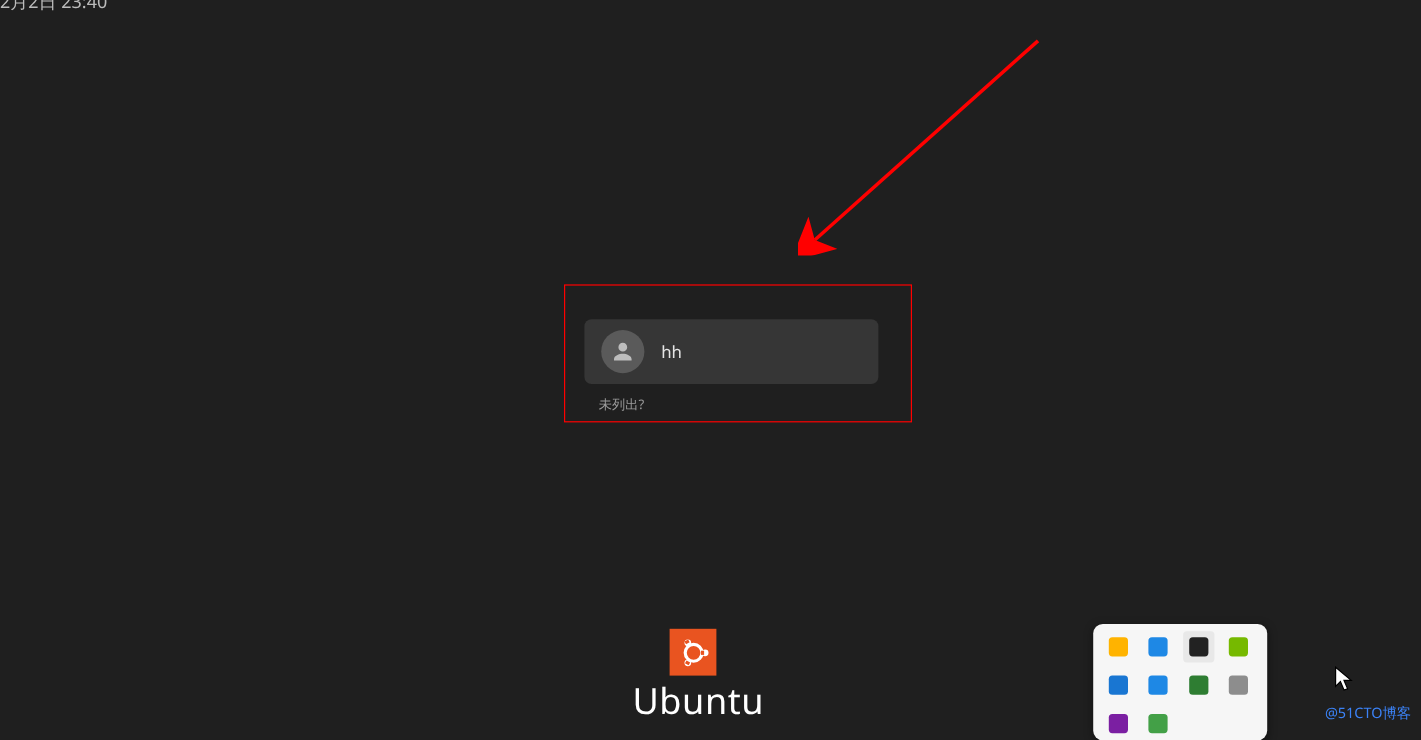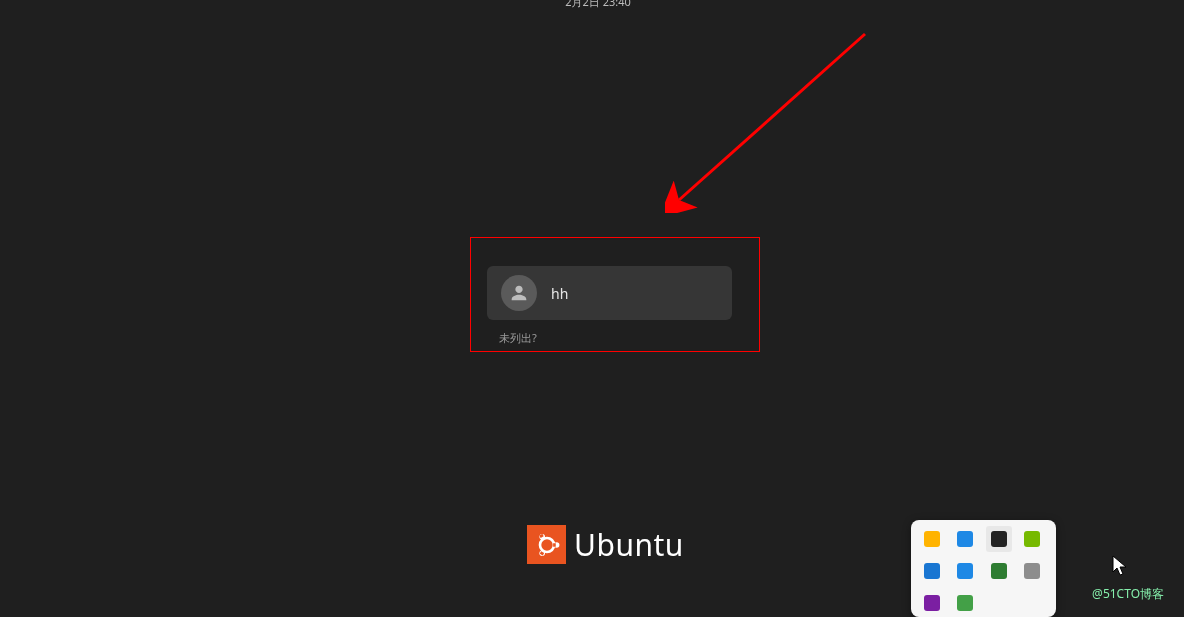--- a/index.html
+++ b/index.html
@@ -8,25 +8,24 @@
     height: 617px;
     overflow: hidden;
     background: #1f1f1f;
     font-family: "Noto Sans", "DejaVu Sans", Arial, sans-serif;
     color: #eee;
     position: relative;
   }
   .top-bar {
     position: absolute;
     top: 0;
-    left: 12px;
+    left: 0;
     right: 0;
     height: 16px;
-    text-align: center;
-    font-size: 11px;
+    font-size: 15px;
     color: #bbb;
     line-height: 4px;
   }
   
   .login-wrap {
     position: absolute;
     left: 470px;
     top: 237px;
     width: 290px;
     height: 115px;
@@ -63,20 +62,21 @@
     margin-left: 12px;
     cursor: pointer;
   }
   
   .brand {
     position: absolute;
     left: 527px;
     top: 524px;
     display: flex;
     align-items: center;
+    flex-direction: column;
   }
   .brand-logo {
     width: 39px;
     height: 39px;
     background: #e95420;
     display: flex;
     align-items: center;
     justify-content: center;
     margin-right: 8px;
   }
@@ -117,24 +117,24 @@
     display: flex;
     align-items: center;
     justify-content: center;
     font-size: 15px;
     cursor: pointer;
   }
   .tray-item.sel { background: #e8e8e8; }
   .tray-item .sq { width: 16px; height: 16px; border-radius: 3px; }
   .watermark {
     position: absolute;
-    right: 20px;
+    right: 8px;
     bottom: 14px;
     font-size: 12px;
-    color: #86efac;
+    color: #3b82f6;
     text-align: center;
   }
   .cursor {
     position: absolute;
     right: 56px;
     top: 555px;
     width: 16px;
     height: 22px;
     pointer-events: none;
   }

